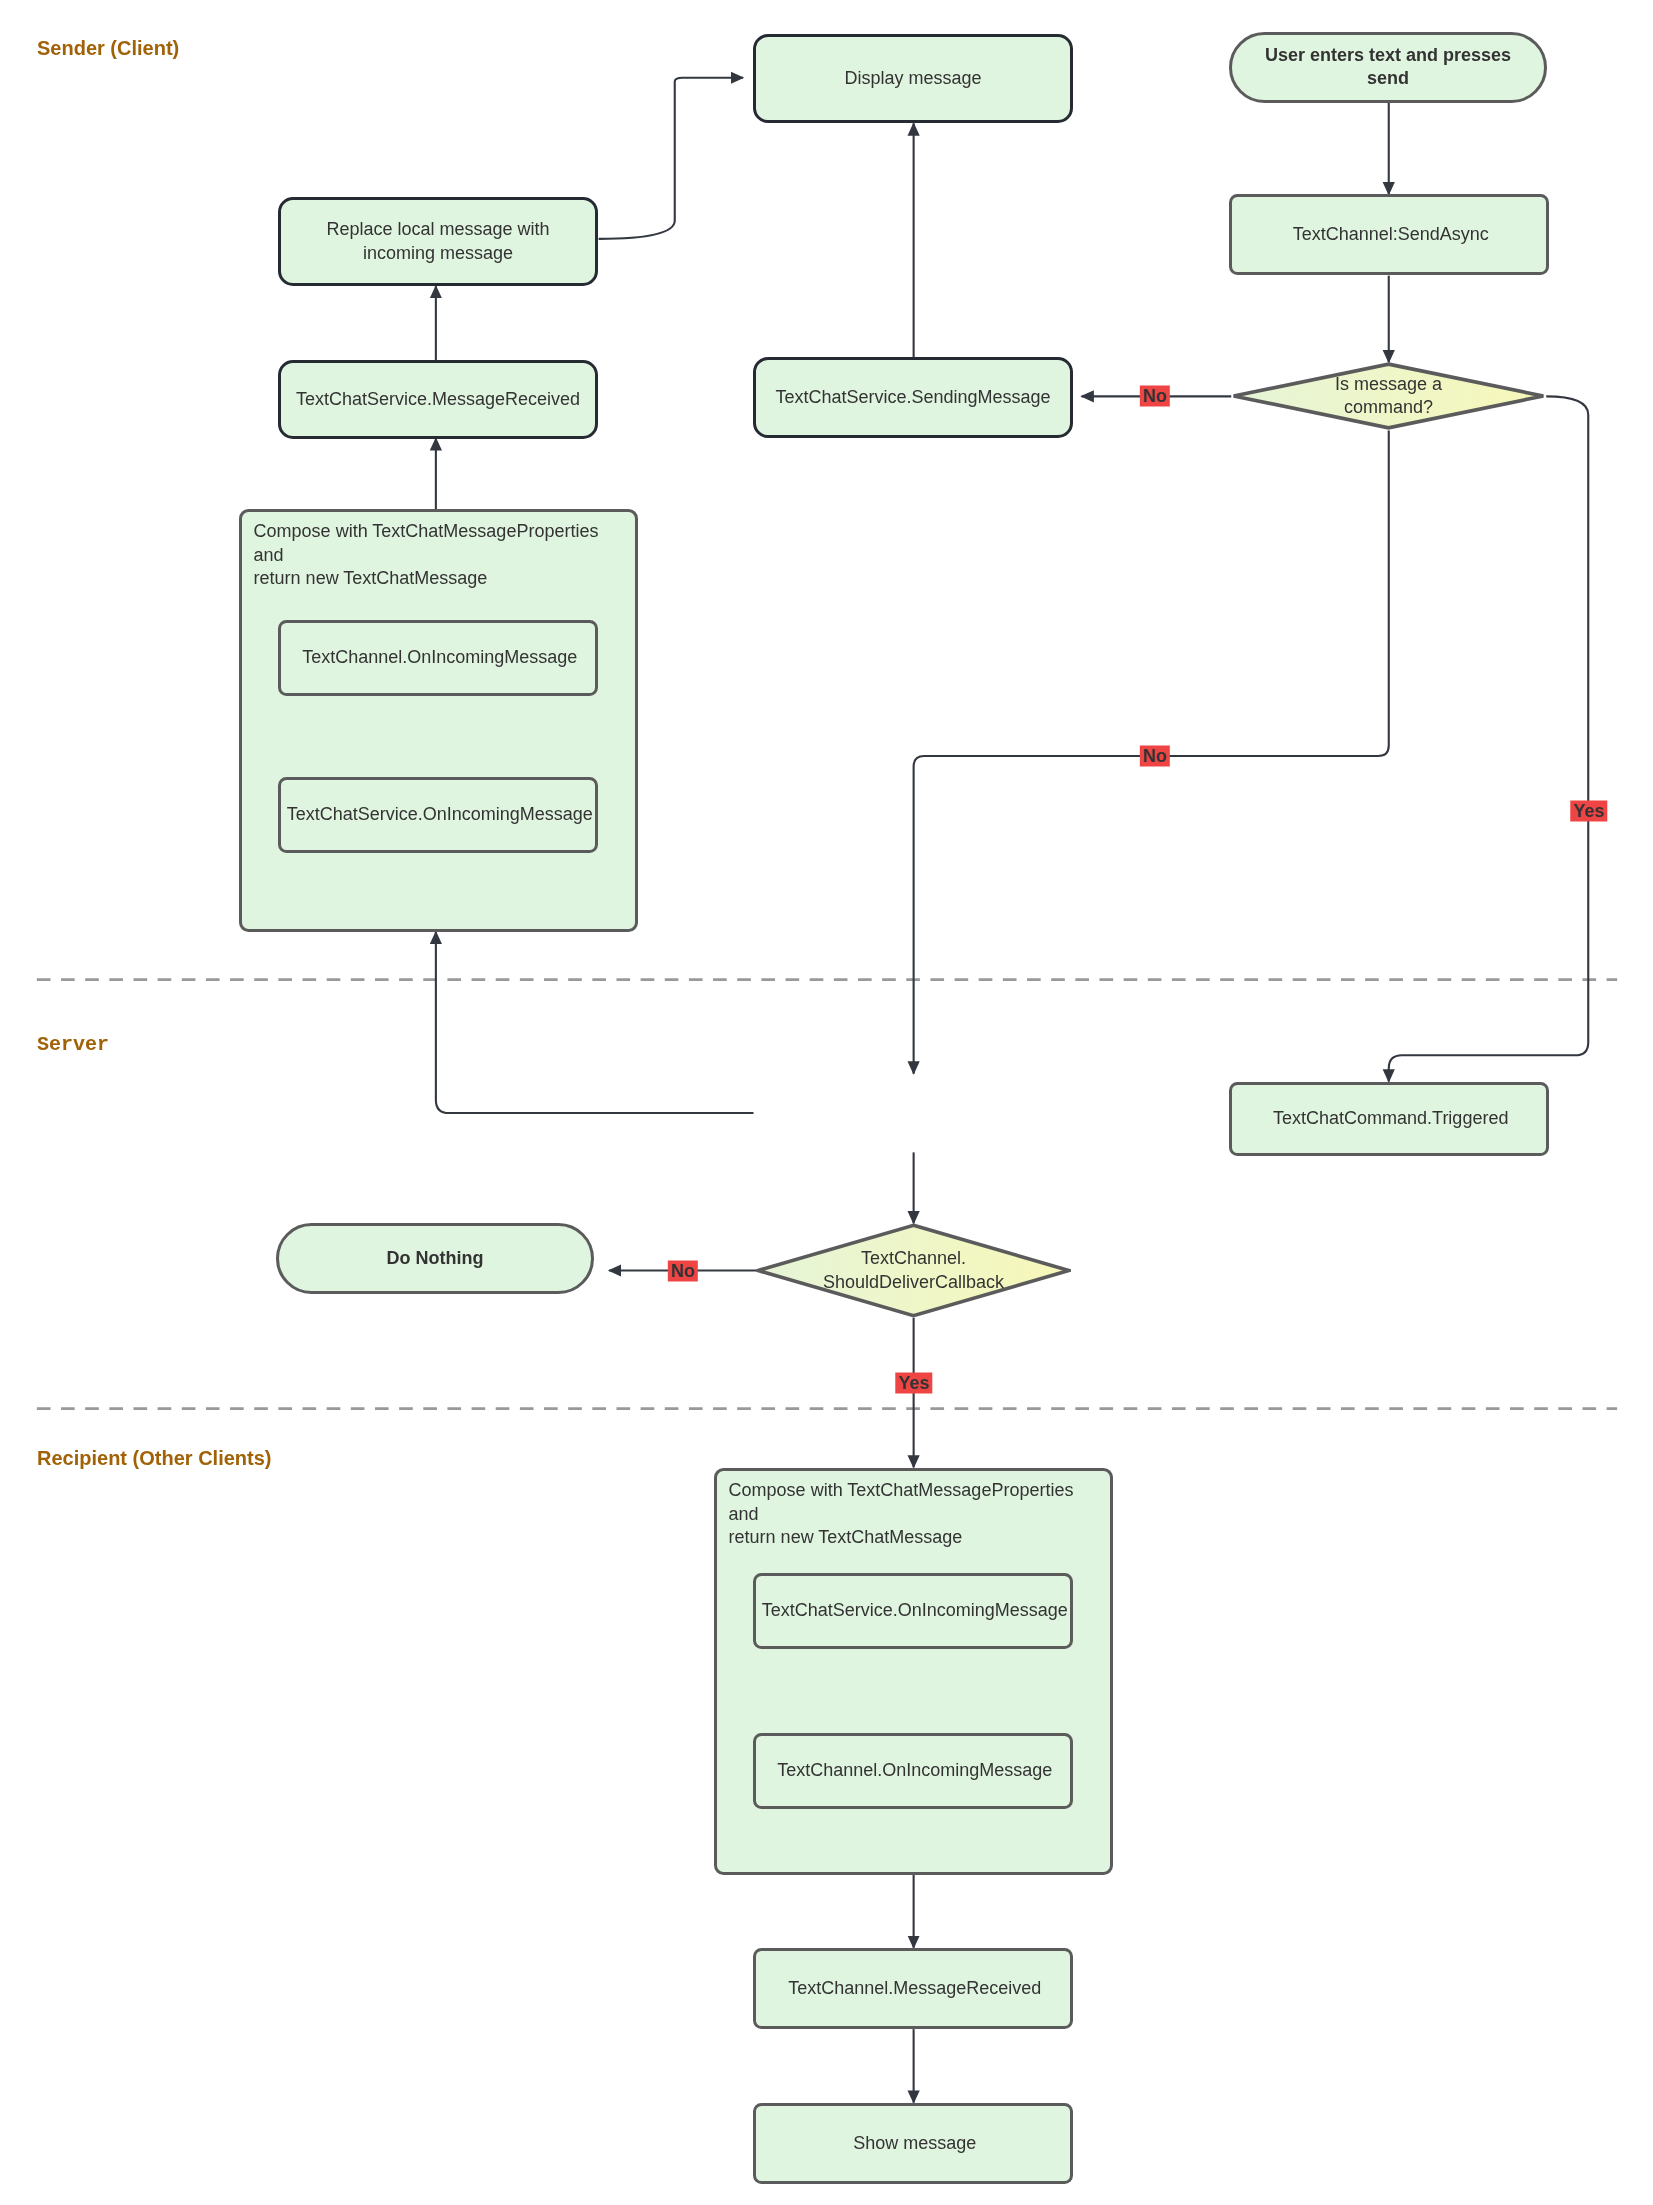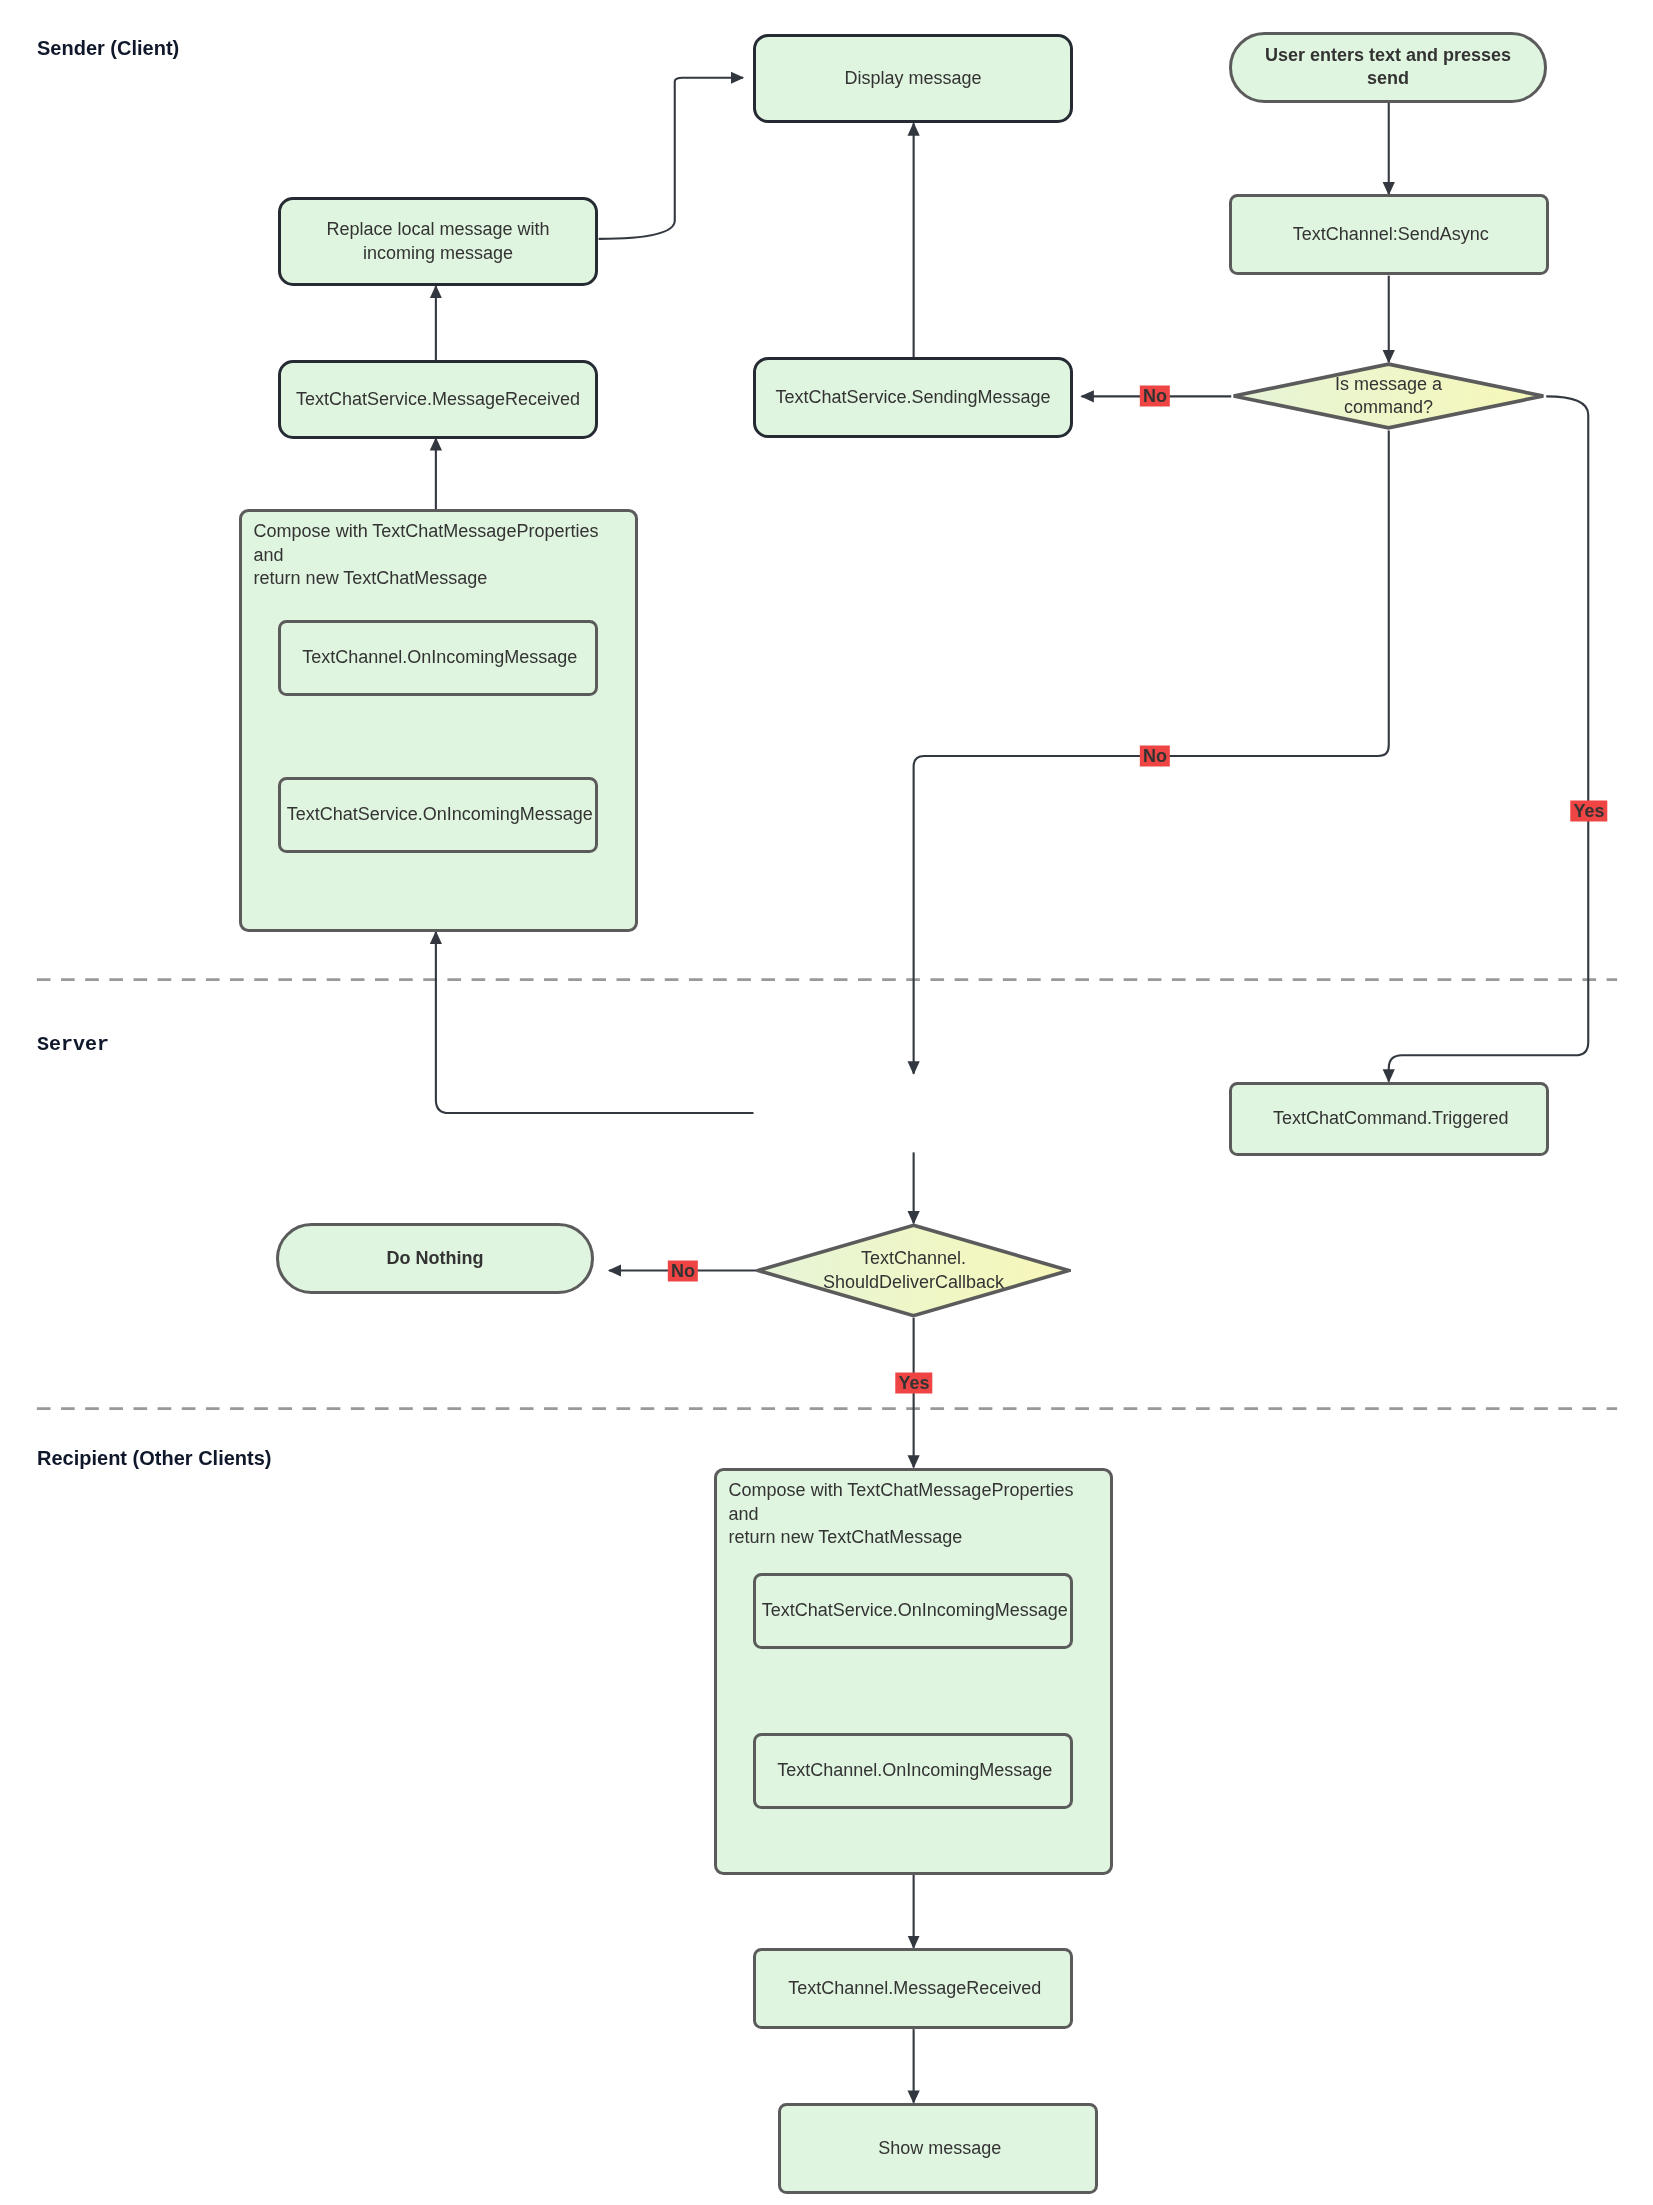--- a/index.html
+++ b/index.html
@@ -22,21 +22,21 @@
     left: 0; top: 0;
     width: 1654px;
     height: 2205px;
     pointer-events: none;
   }
   
   .lane-title {
     position: absolute;
     font-size: 20px;
     font-weight: bold;
-    color: #0f172a;
+    color: #a16207;
     letter-spacing: 0px;
     white-space: nowrap;
   }
   
   .node {
     position: absolute;
     box-sizing: border-box;
     display: flex;
     align-items: center;
     justify-content: center;
@@ -227,21 +227,21 @@
     <div class="subgraph-label">Compose with TextChatMessageProperties and
 return new TextChatMessage</div>
   </div>
 
   <div class="node gray" style="left:753px; top:1573px; width:320px; height:76px;">TextChatService.OnIncomingMessage</div>
 
   <div class="node gray" style="left:753px; top:1733px; width:320px; height:76px;">TextChannel.OnIncomingMessage</div>
 
   <div class="node gray" style="left:753px; top:1948px; width:320px; height:81px;">TextChannel.MessageReceived</div>
 
-  <div class="node gray" style="left:778px; top:2103px; width:320px; height:91px;">Show message</div>
+  <div class="node gray" style="left:753px; top:2103px; width:320px; height:81px;">Show message</div>
 
   <div class="edge-label" style="left:1155px; top:396px;">No</div>
   <div class="edge-label" style="left:1155px; top:756px;">No</div>
   <div class="edge-label" style="left:1589px; top:811px;">Yes</div>
   <div class="edge-label" style="left:683px; top:1271px;">No</div>
   <div class="edge-label" style="left:914px; top:1383px;">Yes</div>
 
 </div>
 
 

